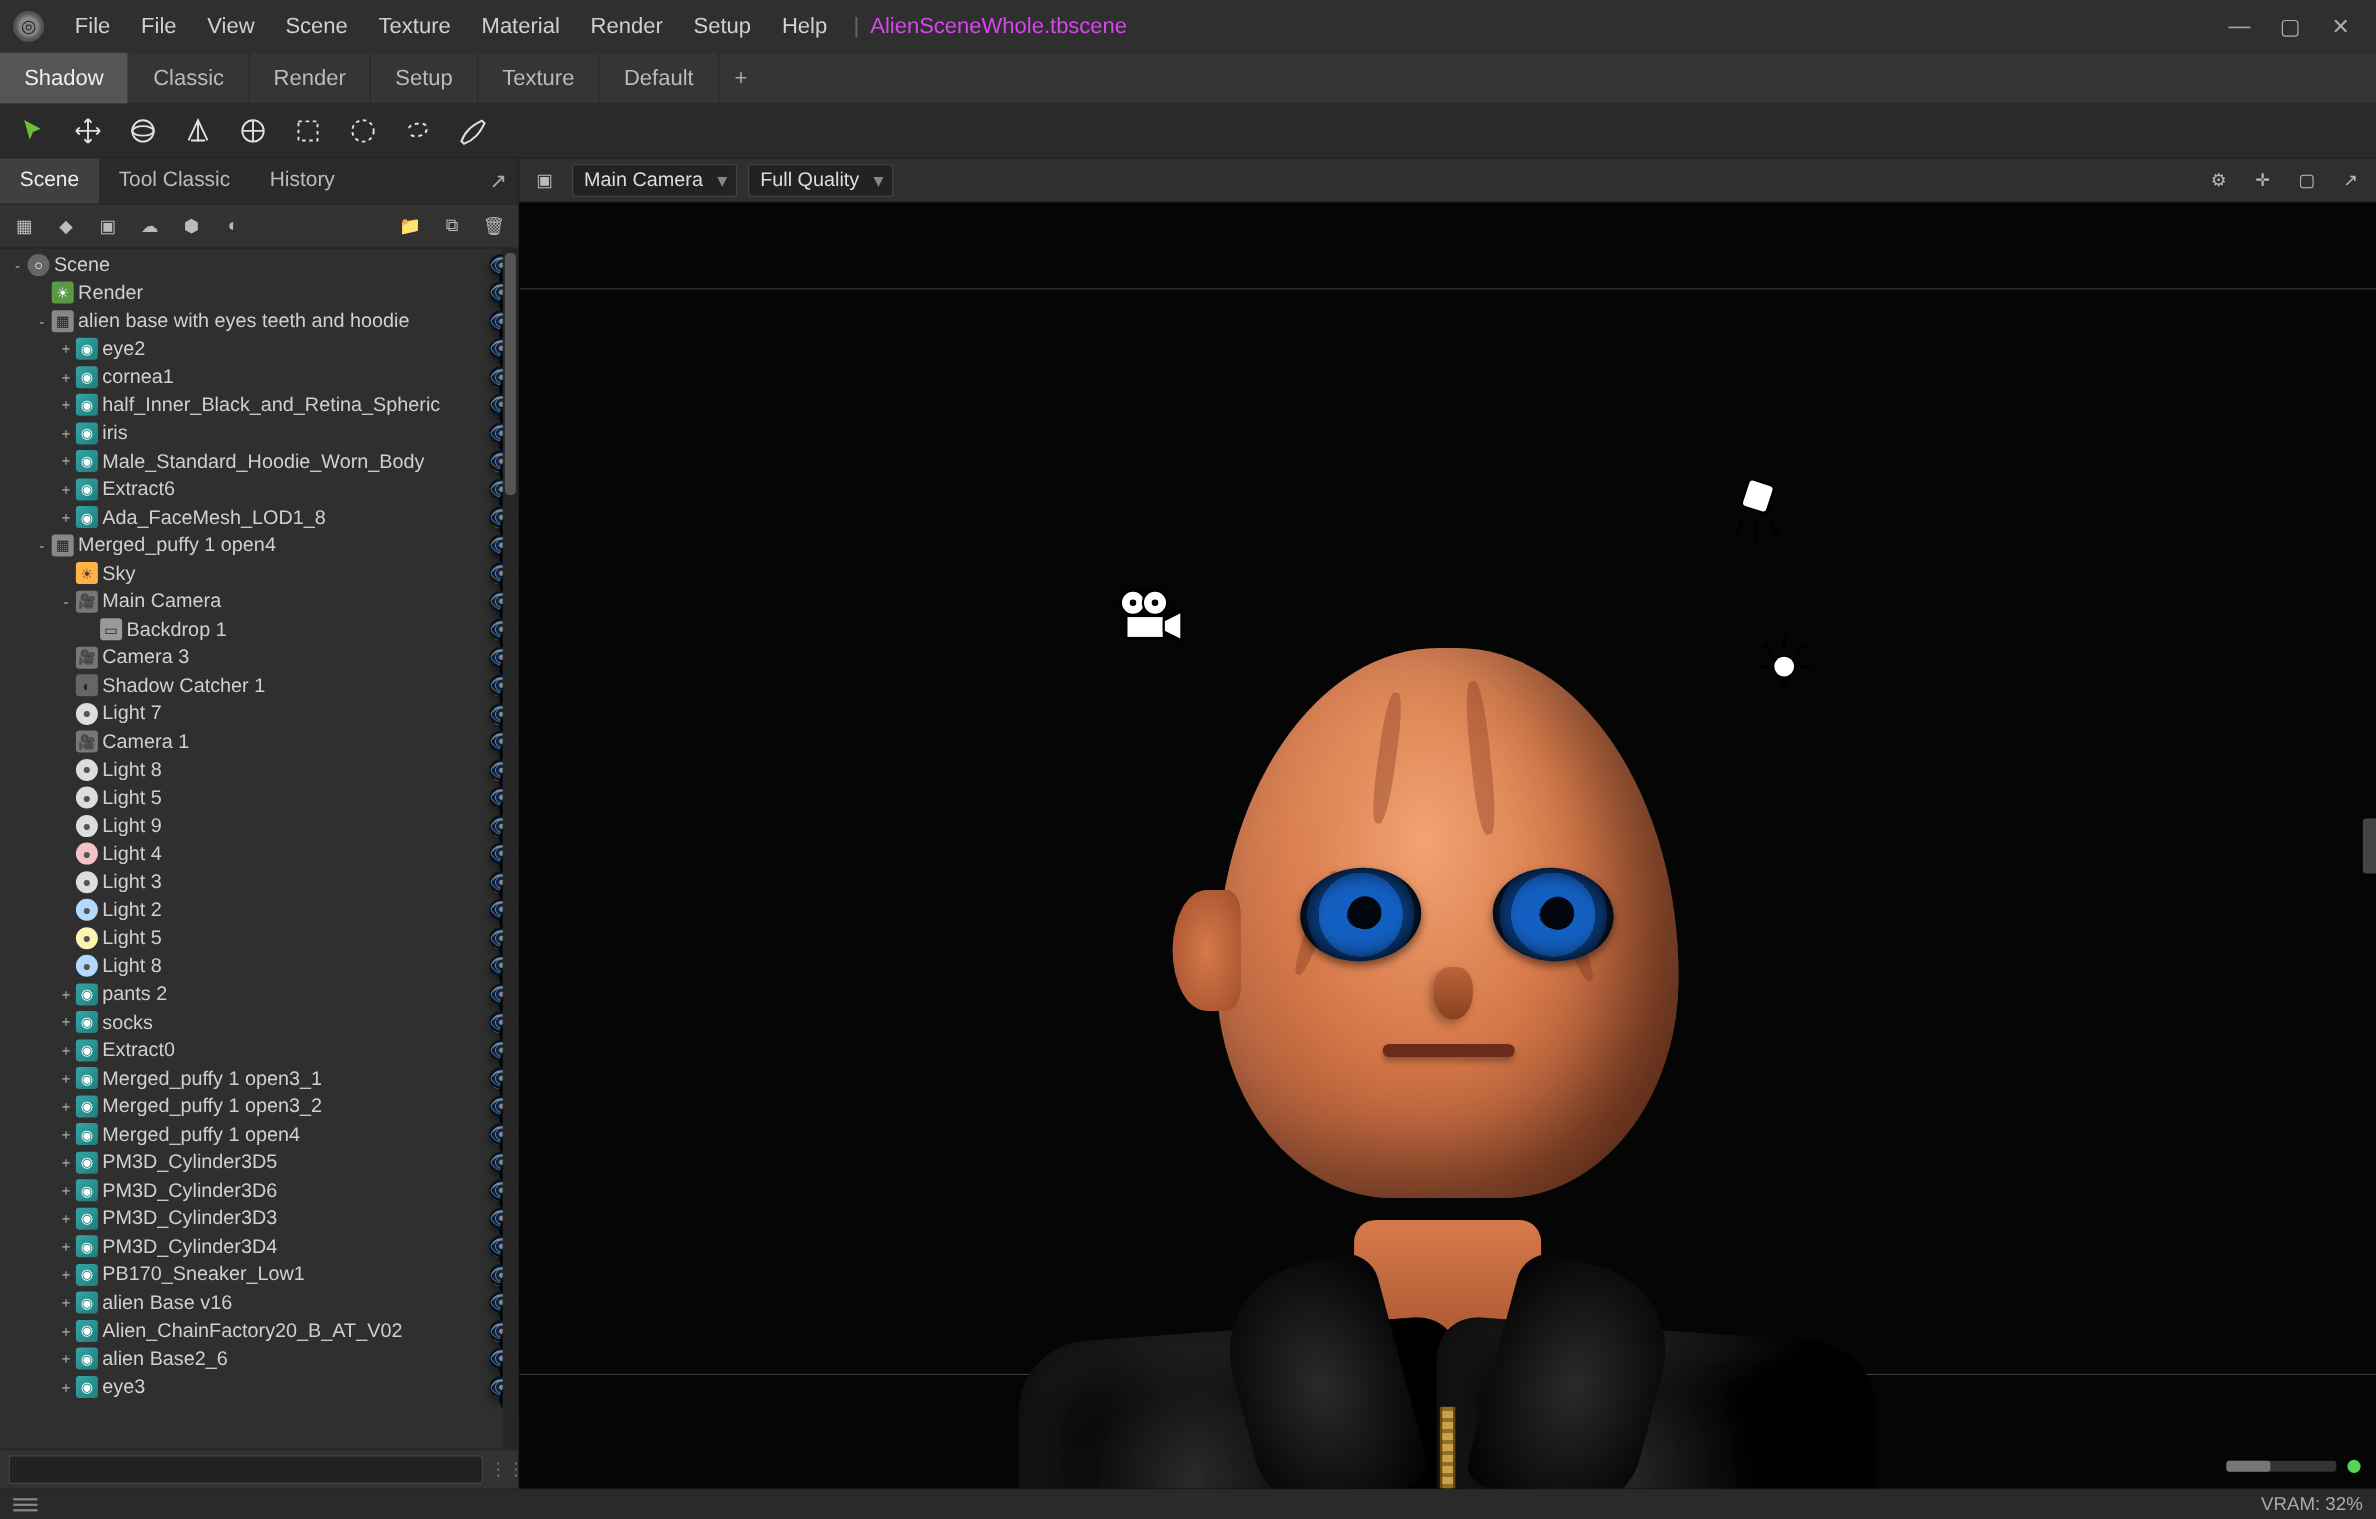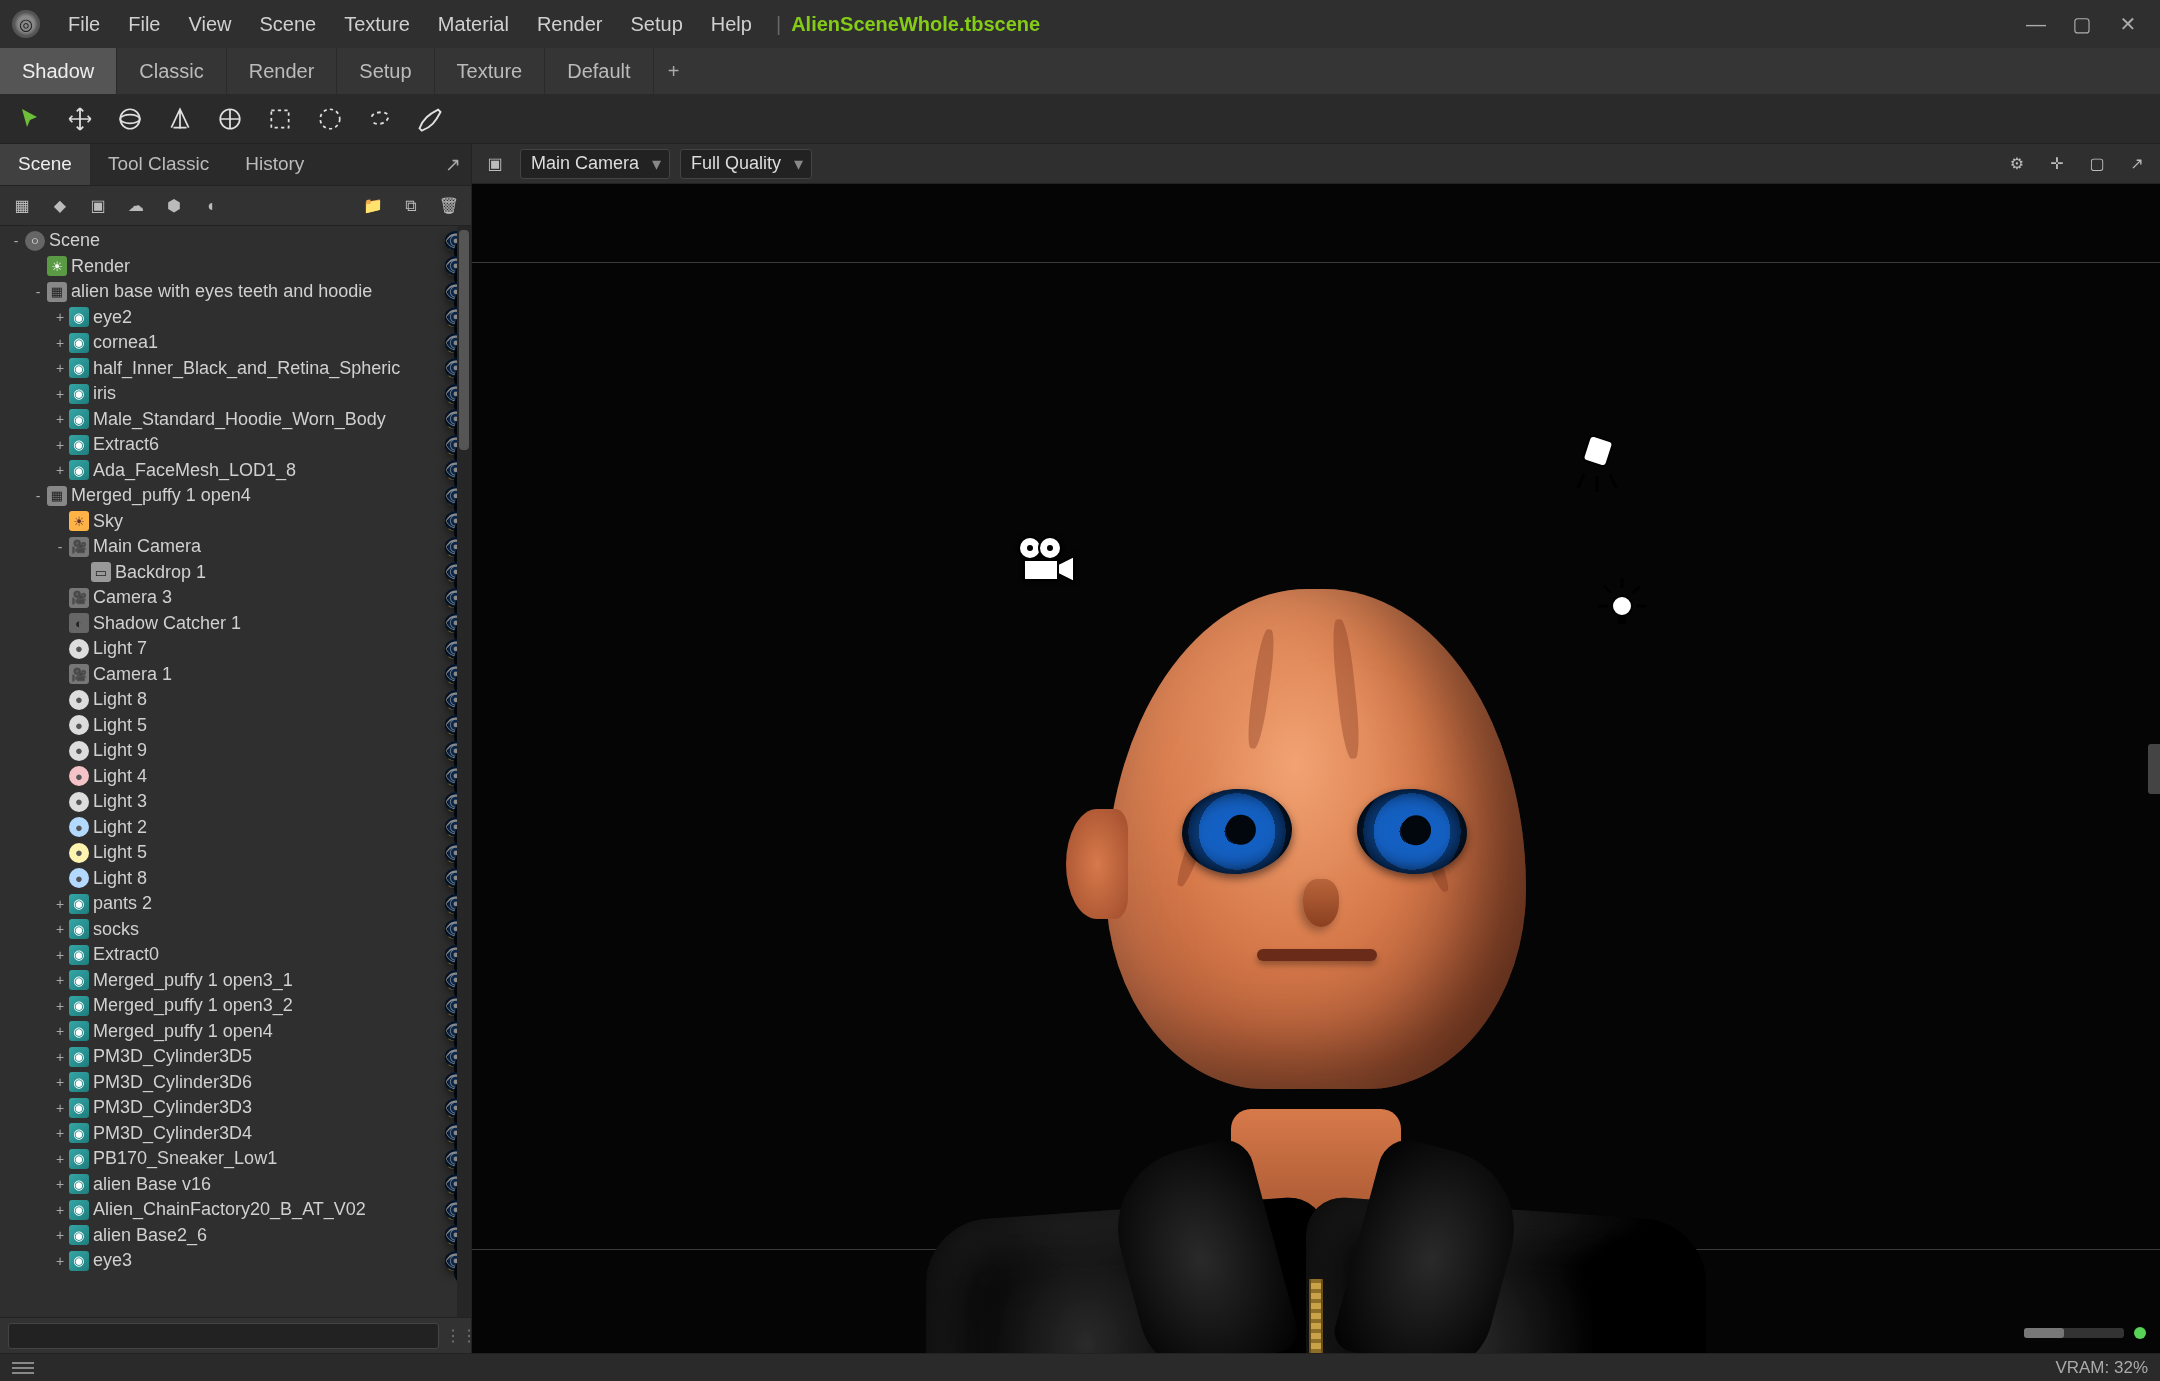--- a/index.html
+++ b/index.html
@@ -1,21 +1,21 @@
 <!DOCTYPE html>
 <html><head>
 <meta charset="utf-8">
 <style>
 * { margin: 0; padding: 0; box-sizing: border-box; font-family: "Segoe UI", Arial, sans-serif; user-select: none; }
 html, body { width: 2160px; height: 1381px; background: #2a2a2a; color: #ccc; overflow: hidden; }
 .titlebar { height: 48px; background: #2f2f2f; display: flex; align-items: center; padding: 0 12px; font-size: 20px; color: #d0d0d0; }
 .titlebar .logo { width: 28px; height: 28px; border-radius: 50%; background: radial-gradient(circle,#888 40%,#555 60%); margin-right: 14px; display:flex; align-items:center; justify-content:center; font-size:16px; color:#222;}
 .titlebar .menu-item { padding: 0 14px; cursor: pointer; }
 .titlebar .divider { color: #666; margin: 0 10px; }
-.titlebar .filename { color: #84cc16; font-weight: bold; }
+.titlebar .filename { color: #d946ef; }
 .titlebar .spacer { flex: 1; }
 .winbtn { width: 40px; height: 30px; display:flex; align-items:center; justify-content:center; color:#aaa; cursor:pointer; margin-left:6px;}
 .tabbar { height: 46px; background: #353535; display: flex; align-items: stretch; font-size: 20px; }
 .tabbar .tab { padding: 10px 22px; color: #bbb; border-right: 1px solid #2a2a2a; cursor: pointer; display:flex; align-items:center;}
 .tabbar .tab.active { background: #555; color: #eee; }
 .tabbar .addtab { width: 40px; display:flex; align-items:center; justify-content:center; color:#aaa; cursor:pointer;}
 .toolbar { height: 50px; background: #2a2a2a; border-bottom: 1px solid #222; display: flex; align-items: center; padding-left: 8px; gap: 6px; }
 .tool { width: 44px; height: 40px; display:flex; align-items:center; justify-content:center; color:#e0e0e0; cursor:pointer; border-radius:3px;}
 .tool.active svg, .tool.active { color:#6dbf3a; }
 .main { display:flex; height: calc(100% - 48px - 46px - 50px - 28px); }

